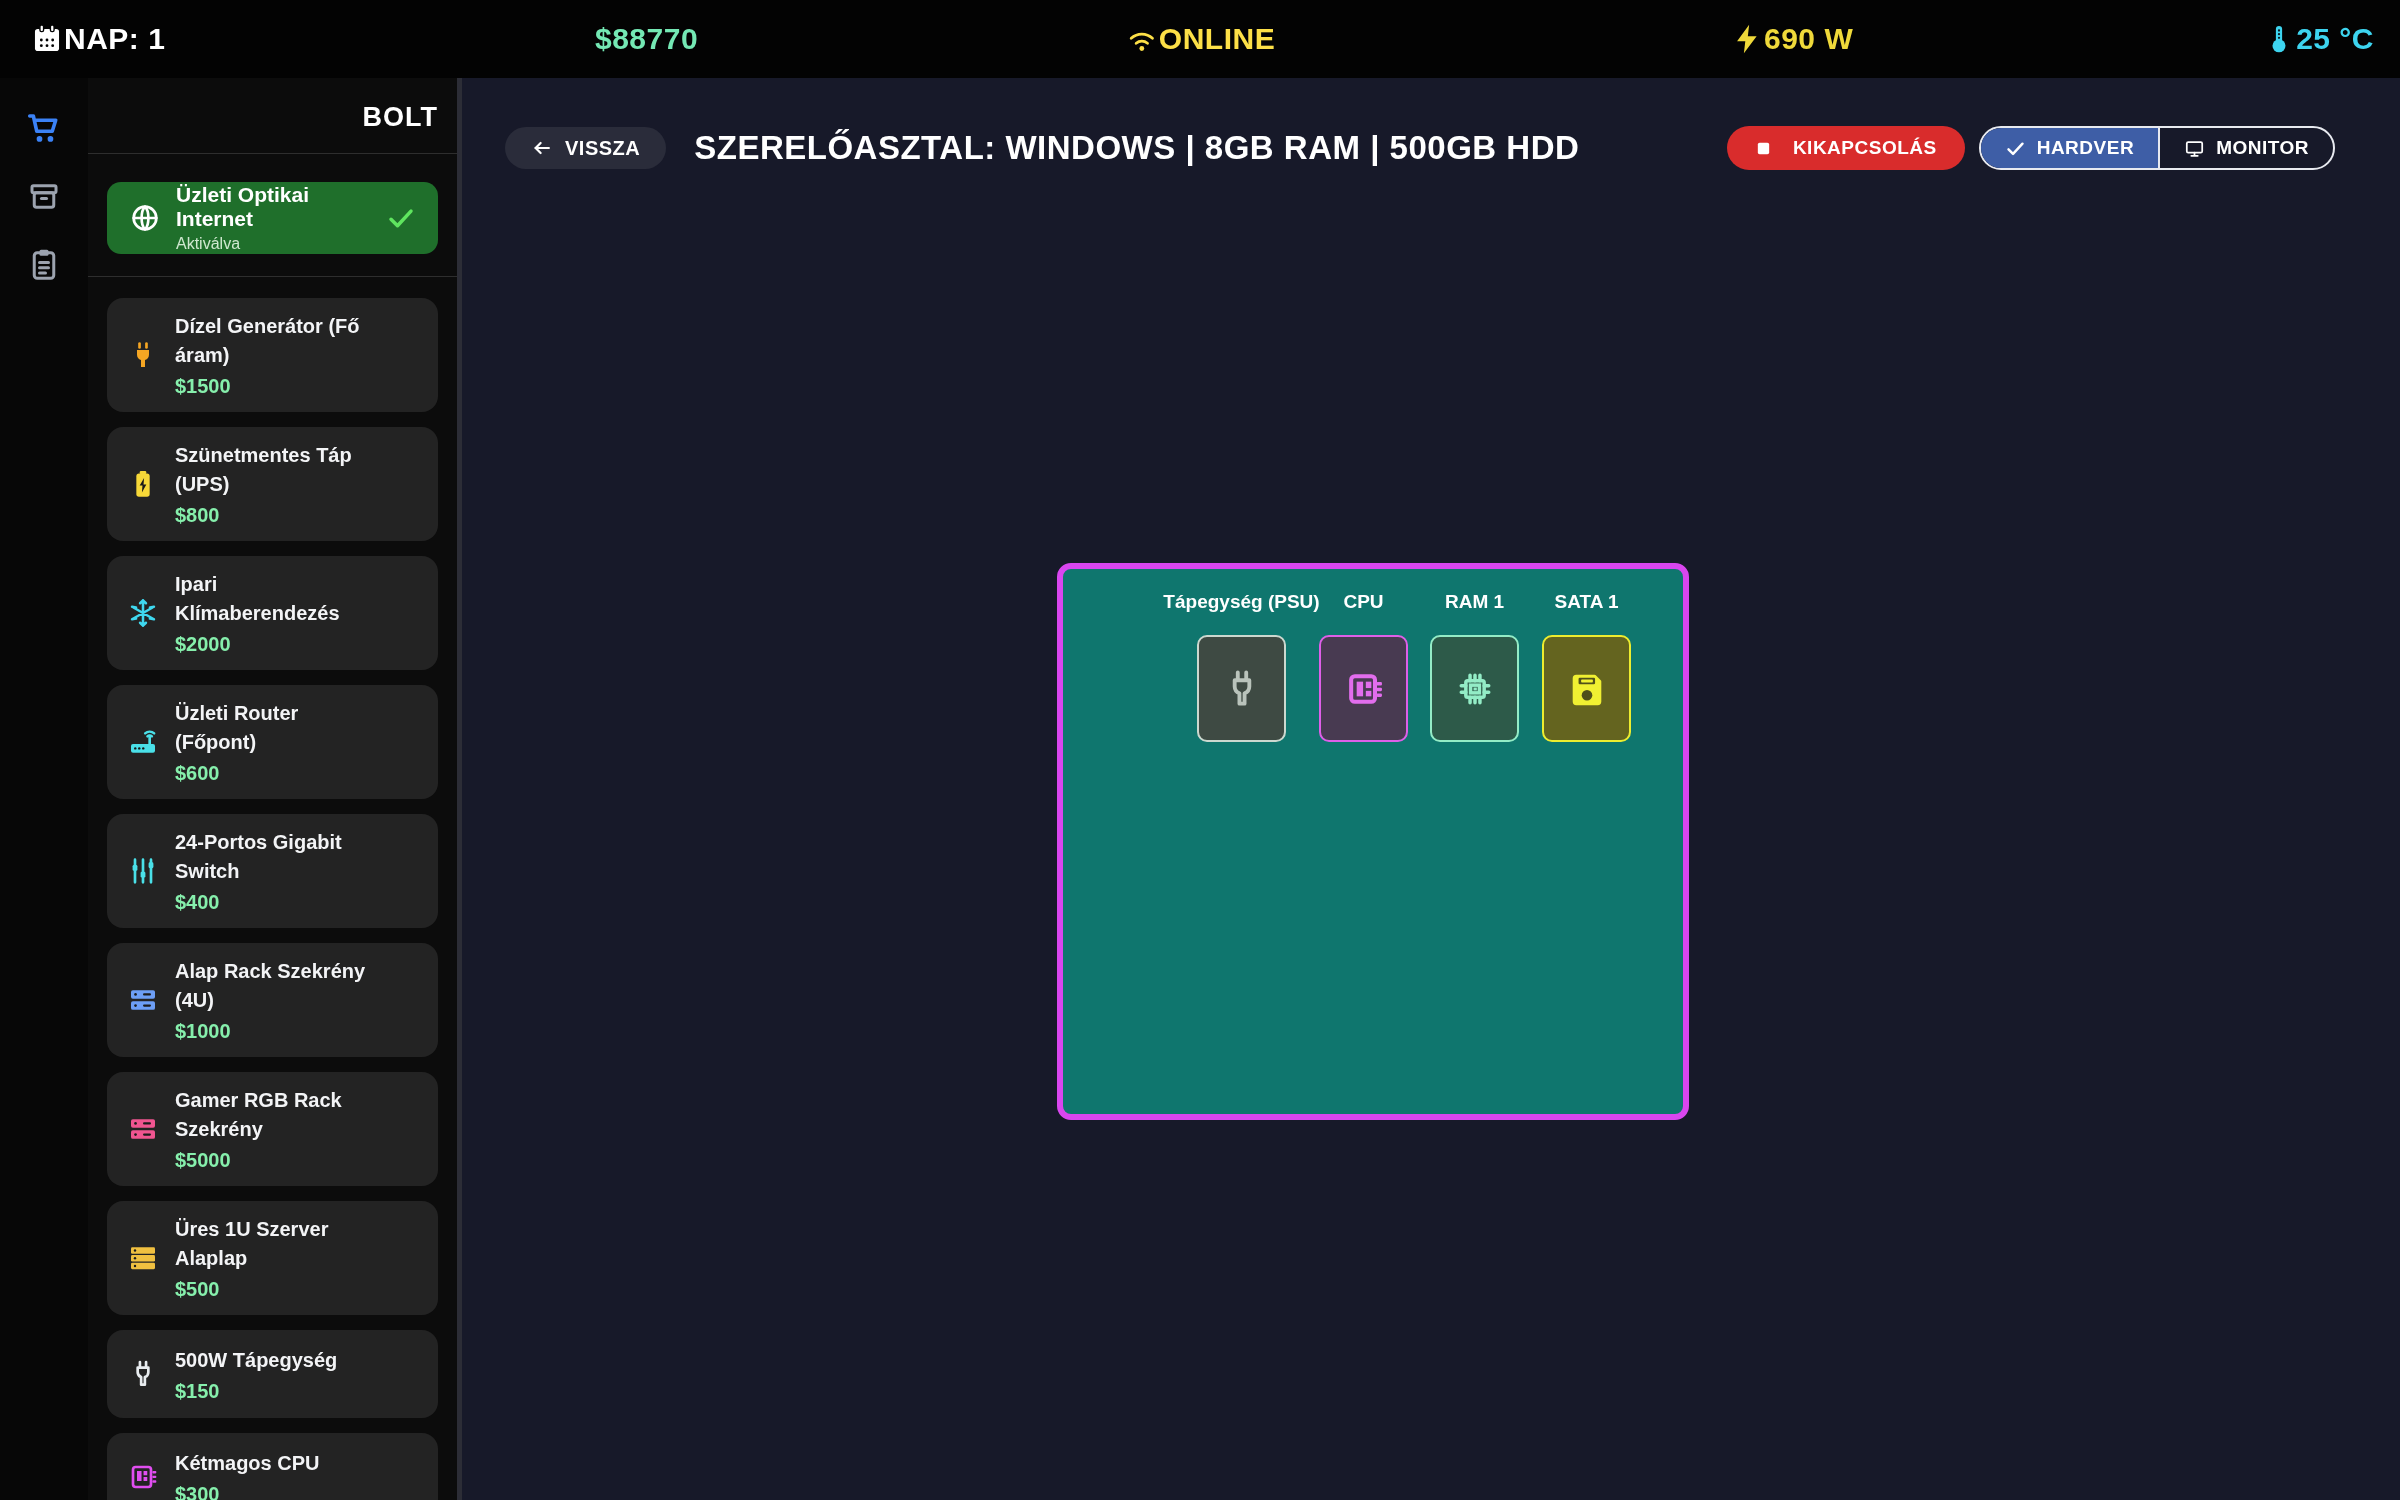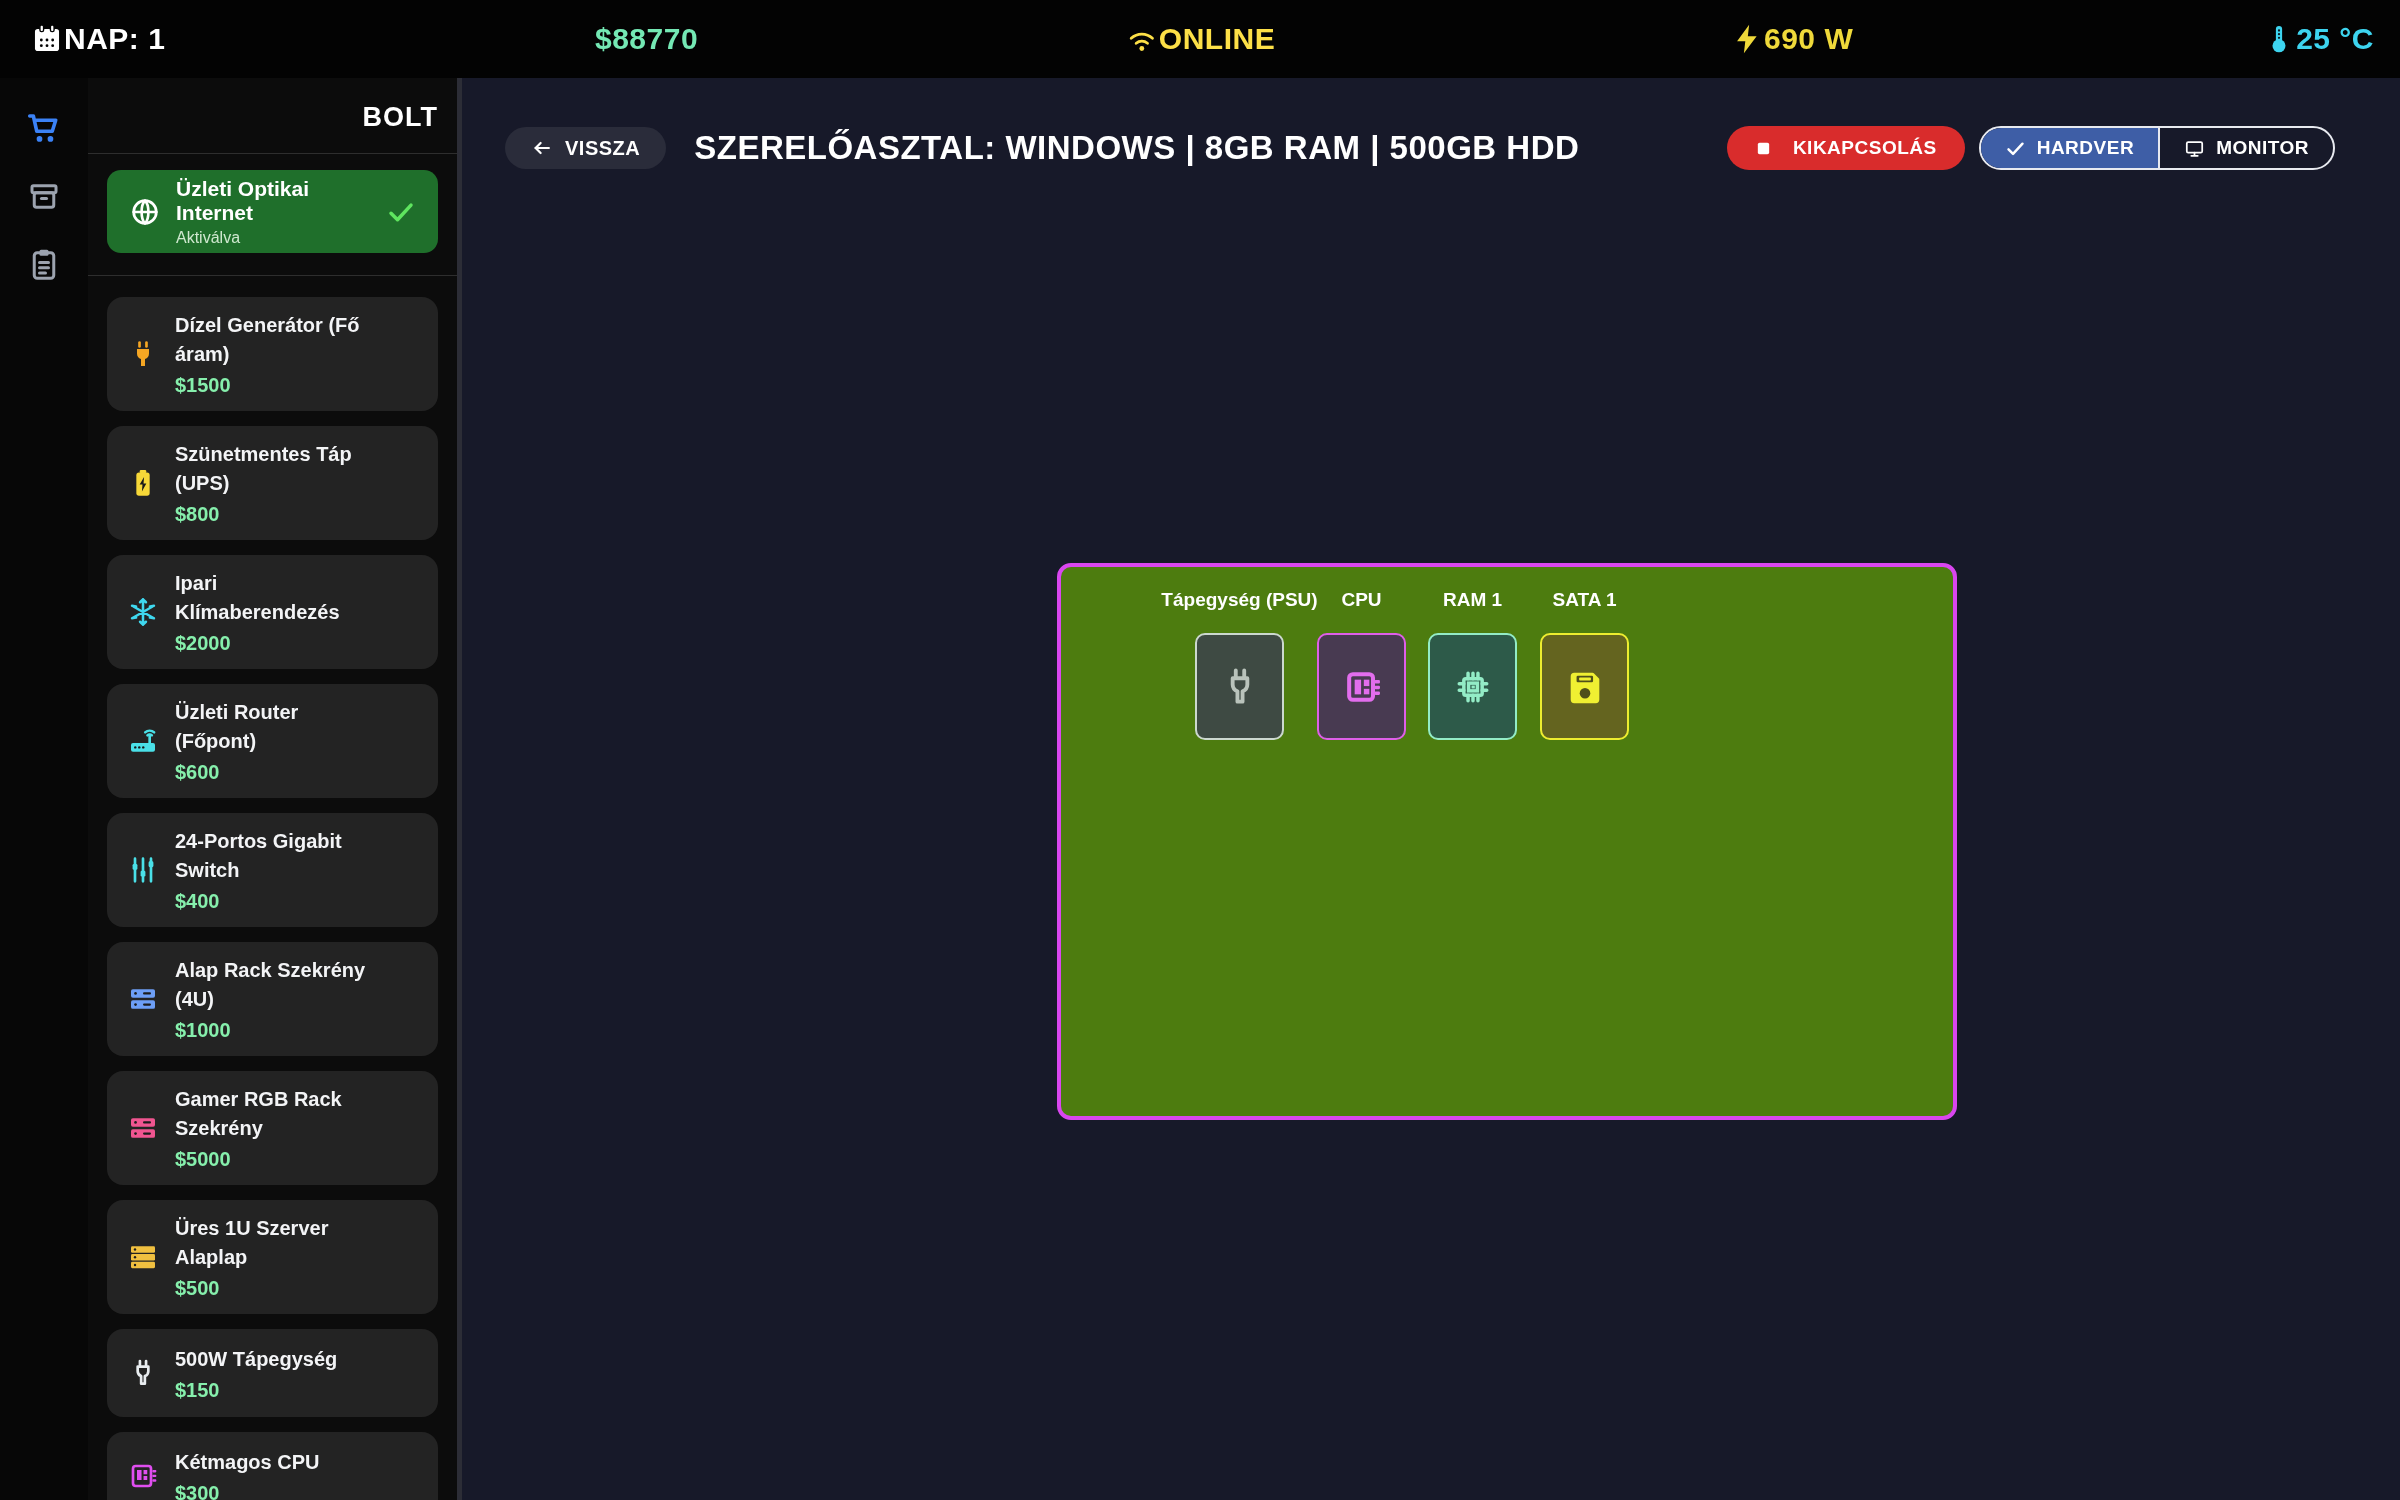--- a/index.html
+++ b/index.html
@@ -40,21 +40,21 @@
   
   .shop {
     position:absolute; left:88px; top:78px; bottom:0; width:374px;
     background:#0c0c0c; border-right:5px solid #2c2d36; z-index:3;
     padding:0 19px; overflow:hidden;
   }
   .shop-title { margin-top:24px; font-size:27px; font-weight:800; letter-spacing:1px; color:#fff;text-align:right; }
   .shop-divider { height:1px; background:#2e2e2e; margin:20px -19px 0 -19px; }
 
   .service-card {
-    margin-top:16px; height:83px; border-radius:14px; background:#1f6f2b;
+    margin-top:28px; height:72px; border-radius:14px; background:#1f6f2b;
     display:flex; align-items:center; padding:0 22px; cursor:pointer;
   }
   .service-card .icon.globe { width:32px; height:32px; color:#ffffff; flex:none; }
   .service-text { margin-left:15px; flex:1; min-width:0; }
   .service-title { font-size:21px; font-weight:700; color:#fff; }
   .service-sub { font-size:16px; color:#cfe8cf; margin-top:4px; }
   .service-card .icon.check { width:30px; height:30px; color:#5fe55f; flex:none; }
 
   .items-divider { height:1px; background:#2e2e2e; margin:22px -19px 0 -19px; }
 
@@ -99,22 +99,22 @@
     height:100%; padding:0 24px; min-width:138px; background:transparent; border:none;
     color:#fff; font-family:inherit; font-size:19px; font-weight:700; letter-spacing:0.5px;
     display:flex; align-items:center; justify-content:center; gap:11px; cursor:pointer;
   }
   .tab.active { background:#3e5ea6;text-align:right; }
   .tab + .tab { border-left:2px solid #e8eaf0; }
   .tab .icon { width:21px; height:21px; }
 
   
   .bench {
-    position:absolute; left:590px; top:485px; width:900px; height:557px;
-    background:#4d7c0f; border:4px solid #d946ef; border-radius:14px;
+    position:absolute; left:590px; top:485px; width:632px; height:557px;
+    background:#0f766e; border:6px solid #d946ef; border-radius:14px;
   }
   .slot-group { position:absolute; width:89px; }
   .slot-label {
     position:absolute; top:-44px; left:50%; transform:translateX(-50%);
     font-size:19px; font-weight:700; color:#fff; white-space:nowrap;
   }
   .slot {
     width:89px; height:107px; border-radius:10px; border:2.5px solid; cursor:pointer;
     display:flex; align-items:center; justify-content:center;
   }

